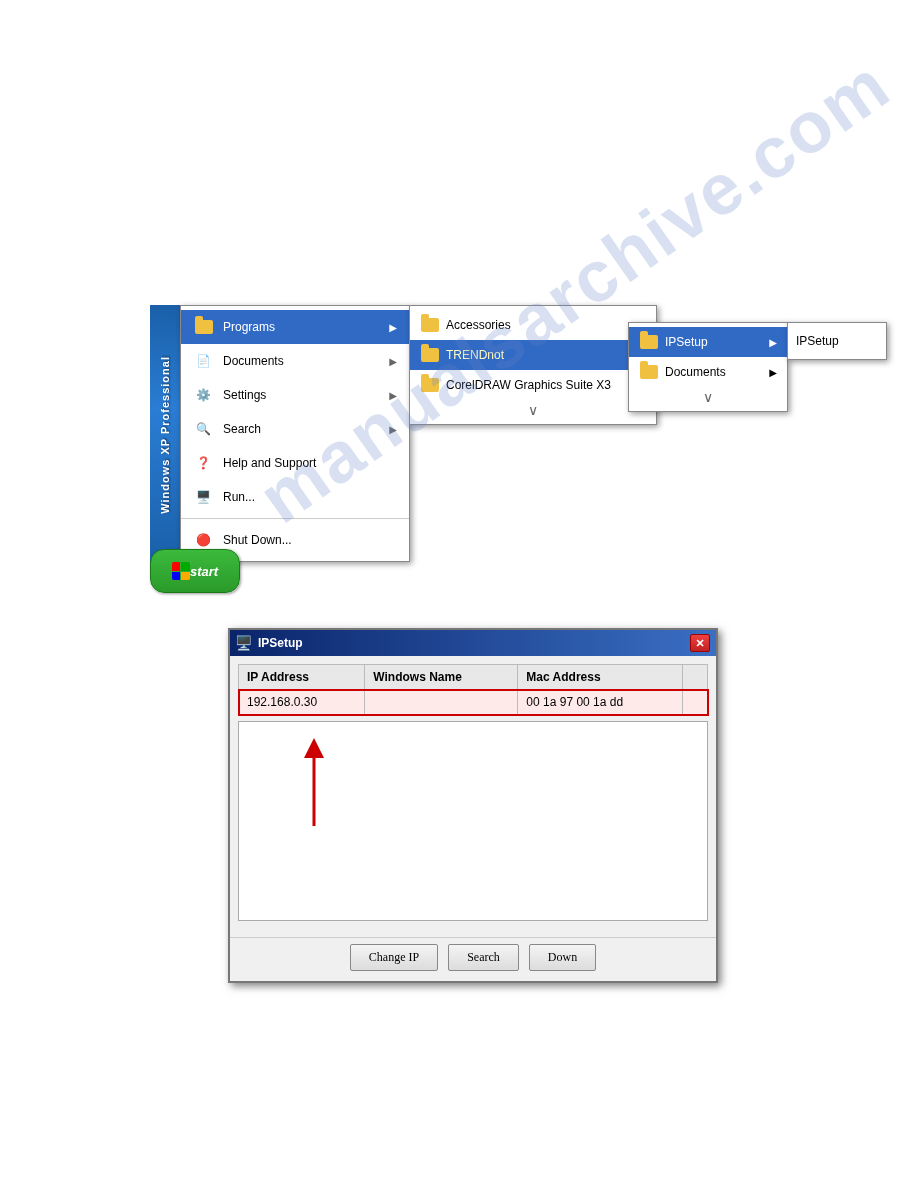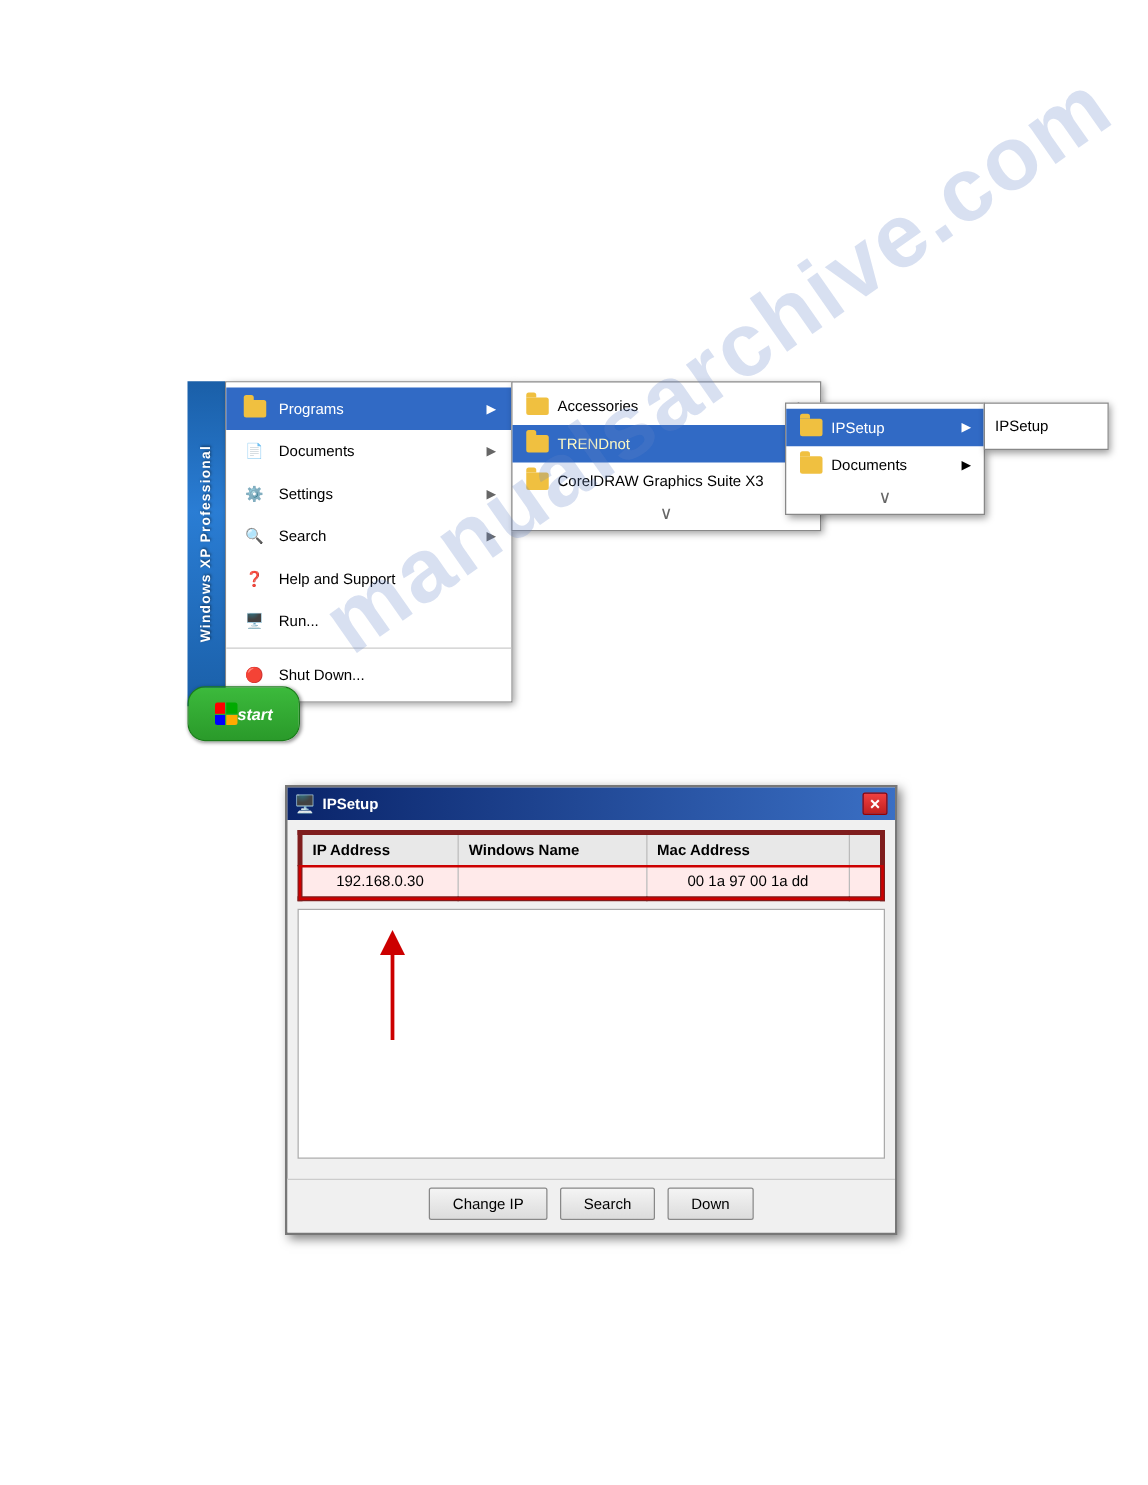--- a/index.html
+++ b/index.html
@@ -300,38 +300,37 @@
 
     .dialog-body {
       padding: 8px;
     }
 
     
     .ipsetup-table {
       width: 100%;
       border-collapse: collapse;
       background: #fff;
-      border: 4px solid #7f1d1d;
+      border: 1px solid #7f1d1d;
       margin-bottom: 6px;
     }
     .ipsetup-table th {
       background: #e8e8e8;
       border: 1px solid #bbb;
       padding: 5px 8px;
       text-align: left;
       font-size: 12px;
       font-weight: bold;
       color: #000;
     }
     .ipsetup-table td {
       border: 1px solid #bbb;
       padding: 5px 8px;
       font-size: 12px;
       color: #000;
-      text-align: center;
     }
 
     .row-highlighted {
       background: #ffeaea;
       outline: 2px solid #cc0000;
       outline-offset: -1px;
     }
     .row-highlighted td {
       color: #000;
     }
@@ -372,21 +371,21 @@
       border-top: 1px solid #ccc;
     }
 
     .dialog-btn {
       padding: 5px 18px;
       background: linear-gradient(to bottom, #f4f4f4, #dcdcdc);
       border: 1px solid #888;
       border-radius: 2px;
       font-size: 12px;
       cursor: pointer;
-      font-family: Liberation Sans, sans-serif;
+      font-family: Liberation Serif, serif;
     }
 
     
     .watermark {
       position: absolute;
       top: 250px;
       left: 200px;
       color: rgba(100, 130, 200, 0.25);
       font-size: 72px;
       font-weight: bold;

